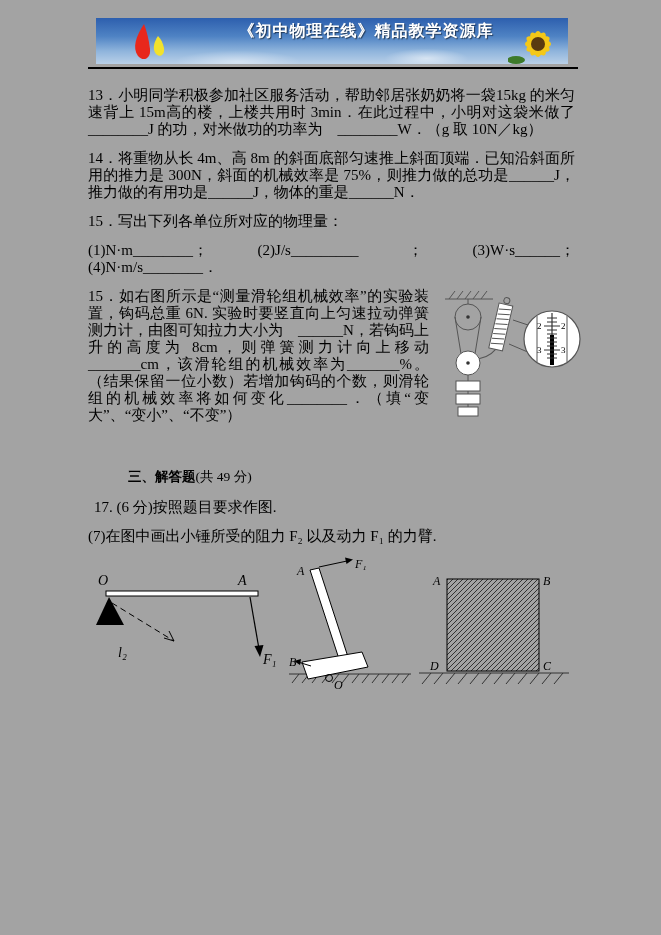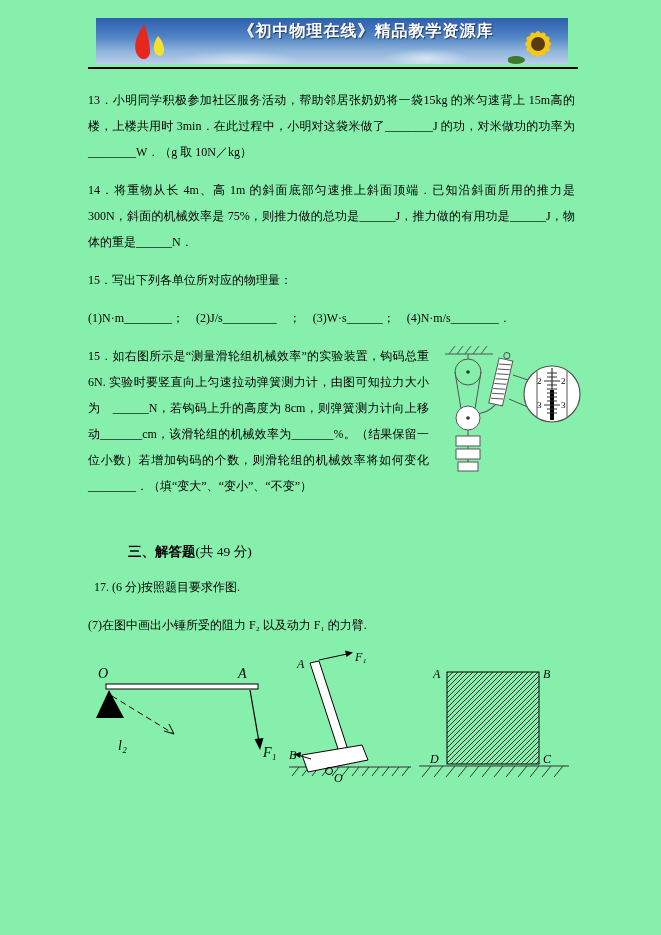--- a/index.html
+++ b/index.html
@@ -1,20 +1,20 @@
 <!DOCTYPE html>
 <html><head>
 <meta charset="utf-8">
 <style>
   html,body{margin:0;padding:0;background:#ffffff;}
   .page{
     position:relative;
     width:661px;height:935px;
     margin:0 auto;
-    background:#86efac;
+    background:#a3a3a3;
     overflow:hidden;
     font-family:"Liberation Serif","DejaVu Serif",serif;
     color:#000;
   }
   .content{padding:0 86px 0 88px;}
   
   .banner{
     position:relative;
     margin:18px 0 0 8px;
     width:472px;height:46px;
@@ -31,21 +31,21 @@
     white-space:nowrap;
   }
   .banner-url{
     color:#e81515;font-weight:bold;font-size:13px;line-height:18px;
     font-family:"DejaVu Sans Mono","Liberation Mono",monospace;
   }
   .banner-logo{position:absolute;left:30px;top:4px;}
   .banner-flower{position:absolute;right:6px;top:6px;}
   .rule{border:none;border-top:2px solid #000;margin:3px 0 0 0;width:490px;}
   
-  p.q{font-size:12px;line-height:26px;margin:0 0 12px 0;text-align:justify;}
+  p.q{font-size:15px;line-height:17px;margin:0 0 12px 0;text-align:justify;}
   p.tight{}
   .section-head{font-size:13.5px;line-height:29px;margin:26px 0 8px 0;}
   .section-head .b{font-weight:bold;margin-left:40px;}
   .indent1{padding-left:6px;}
   
   .q16-wrap{overflow:visible;}
   .fig-pulley{float:right;width:152px;margin:-2px -14px 2px 8px;}
   .clear{clear:both;}
   
   .figures-row{
@@ -91,21 +91,21 @@
             <circle r="7" fill="#5a3a10"></circle>
           </g>
           <ellipse cx="8" cy="36" rx="9" ry="4" fill="#3d7a2a"></ellipse>
         </svg>
       </div>
     </div>
     <hr class="rule">
 
     <p class="q" style="margin-top:18px;">13．小明同学积极参加社区服务活动，帮助邻居张奶奶将一袋15kg 的米匀速背上 15m高的楼，上楼共用时 3min．在此过程中，小明对这袋米做了________J 的功，对米做功的功率为　________W．（g 取 10N／kg）</p>
 
-    <p class="q">14．将重物从长 4m、高 1m 的斜面底部匀速推上斜面顶端．已知沿斜面所用的推力是 300N，斜面的机械效率是 75%，则推力做的总功是______J，推力做的有用功是______J，物体的重是______N．</p>
+    <p class="q">14．将重物从长 4m、高 8m 的斜面底部匀速推上斜面顶端．已知沿斜面所用的推力是 300N，斜面的机械效率是 75%，则推力做的总功是______J，推力做的有用功是______J，物体的重是______N．</p>
 
     <p class="q tight">15．写出下列各单位所对应的物理量：</p>
     <p class="q">(1)N·m________；　(2)J/s_________　；　(3)W·s______；　(4)N·m/s________．</p>
 
     <div class="q16-wrap">
       <div class="fig-pulley">
         <svg width="152" height="138" viewBox="0 0 152 138">
 
           <g stroke="#555" stroke-width="1">
             <line x1="8" y1="13" x2="56" y2="13"></line>

